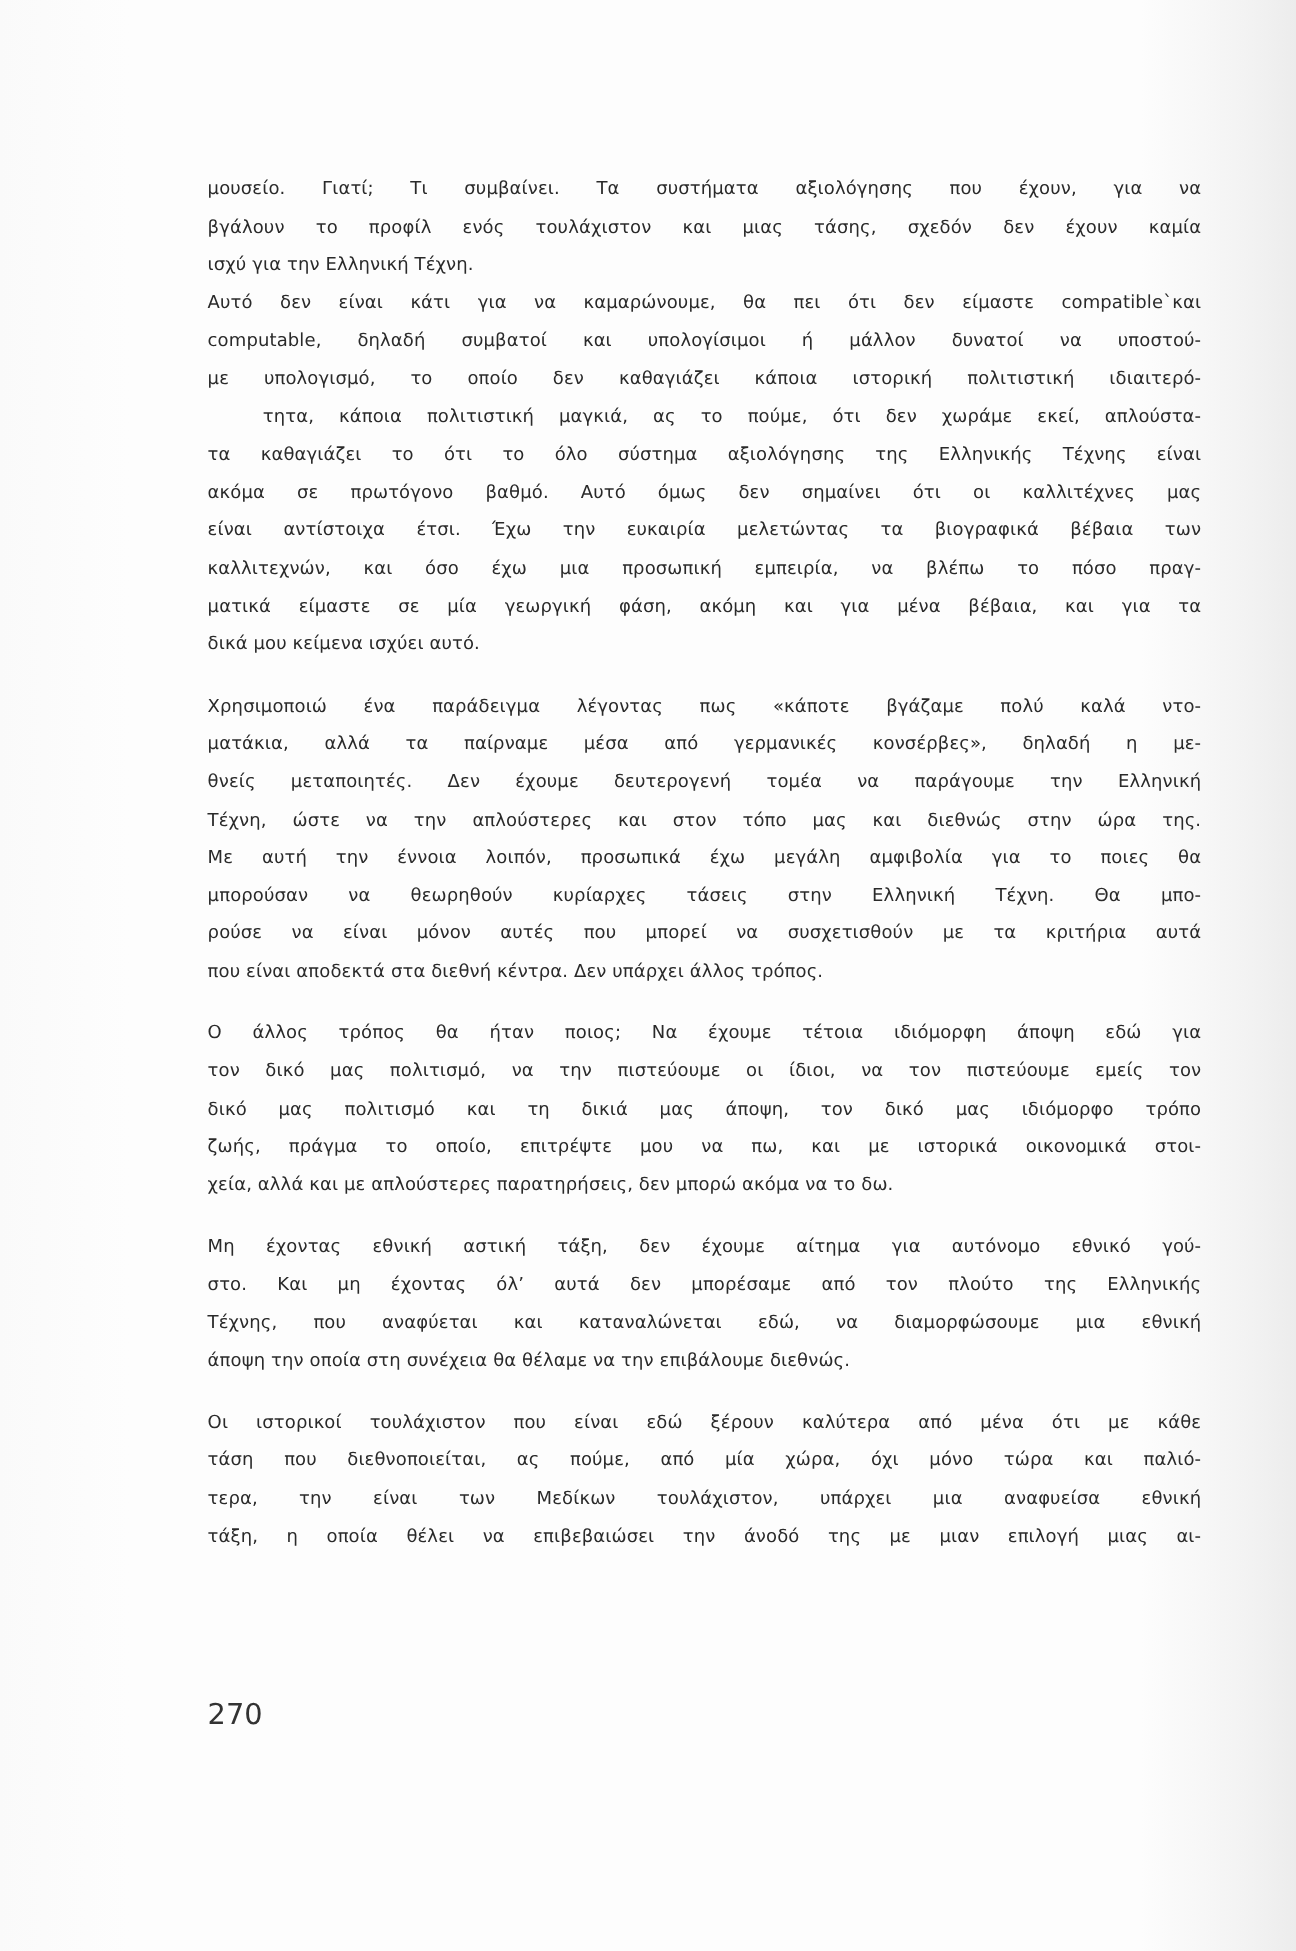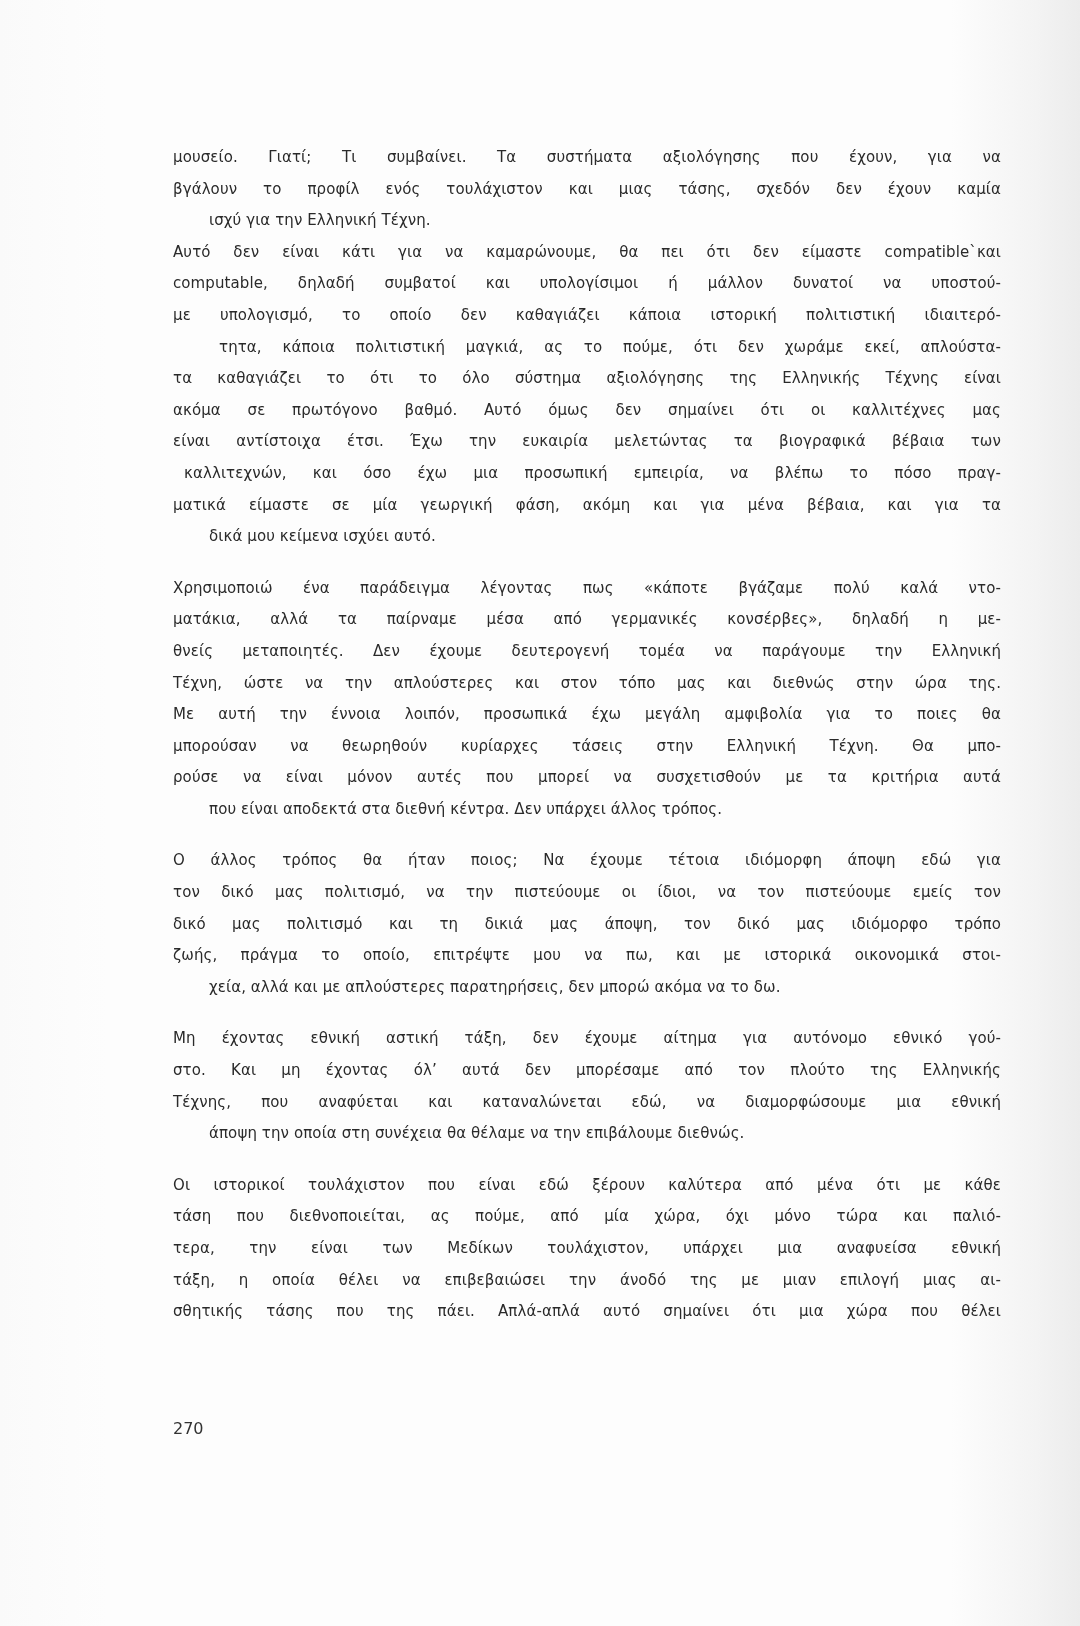--- a/index.html
+++ b/index.html
@@ -35,48 +35,47 @@
       font-size: 15px;
       line-height: 31.6px;
       height: 31.6px;
       white-space: nowrap;
       text-align: justify;
       text-align-last: justify;
       letter-spacing: 0.1px;
     }
     .line.last {
       text-align-last: left;
-      margin-left: 36px;
     }
     .page-number {
       position: absolute;
       left: 173px;
       top: 1417px;
-      font-size: 16px;
+      font-size: 24px;
       line-height: 24px;
       color: #333;
     }
   </style>
 </head>
 <body>
 
 <div class="page">
   <div class="text-block" id="text-block">
       <div class="paragraph">
         <span class="line" style="display: block;">μουσείο. Γιατί; Τι συμβαίνει. Τα συστήματα αξιολόγησης που έχουν, για να</span>
         <span class="line" style="display: block;">βγάλουν το προφίλ ενός τουλάχιστον και μιας τάσης, σχεδόν δεν έχουν καμία</span>
         <span class="line last" style="display: block;">ισχύ για την Ελληνική Τέχνη.</span>
         <span class="line" style="display: block;">Αυτό δεν είναι κάτι για να καμαρώνουμε, θα πει ότι δεν είμαστε compatible`και</span>
         <span class="line" style="display: block;">computable, δηλαδή συμβατοί και υπολογίσιμοι ή μάλλον δυνατοί να υποστού-</span>
         <span class="line" style="display: block;">με υπολογισμό, το οποίο δεν καθαγιάζει κάποια ιστορική πολιτιστική ιδιαιτερό-</span>
         <span class="line" style="display: block; margin-left: 46px;">τητα, κάποια πολιτιστική μαγκιά, ας το πούμε, ότι δεν χωράμε εκεί, απλούστα-</span>
         <span class="line" style="display: block;">τα καθαγιάζει το ότι το όλο σύστημα αξιολόγησης της Ελληνικής Τέχνης είναι</span>
         <span class="line" style="display: block;">ακόμα σε πρωτόγονο βαθμό. Αυτό όμως δεν σημαίνει ότι οι καλλιτέχνες μας</span>
         <span class="line" style="display: block;">είναι αντίστοιχα έτσι. Έχω την ευκαιρία μελετώντας τα βιογραφικά βέβαια των</span>
-        <span class="line" style="display: block; margin-left: 11px;">καλλιτεχνών, και όσο έχω μια προσωπική εμπειρία, να βλέπω το πόσο πραγ-</span>
+        <span class="line" style="display: block;">καλλιτεχνών, και όσο έχω μια προσωπική εμπειρία, να βλέπω το πόσο πραγ-</span>
         <span class="line" style="display: block;">ματικά είμαστε σε μία γεωργική φάση, ακόμη και για μένα βέβαια, και για τα</span>
         <span class="line last" style="display: block;">δικά μου κείμενα ισχύει αυτό.</span>
       </div>
       <div class="paragraph">
         <span class="line" style="display: block;">Χρησιμοποιώ ένα παράδειγμα λέγοντας πως «κάποτε βγάζαμε πολύ καλά ντο-</span>
         <span class="line" style="display: block;">ματάκια, αλλά τα παίρναμε μέσα από γερμανικές κονσέρβες», δηλαδή η με-</span>
         <span class="line" style="display: block;">θνείς μεταποιητές. Δεν έχουμε δευτερογενή τομέα να παράγουμε την Ελληνική</span>
         <span class="line" style="display: block;">Τέχνη, ώστε να την απλούστερες και στον τόπο μας και διεθνώς στην ώρα της.</span>
         <span class="line" style="display: block;">Με αυτή την έννοια λοιπόν, προσωπικά έχω μεγάλη αμφιβολία για το ποιες θα</span>
         <span class="line" style="display: block;">μπορούσαν να θεωρηθούν κυρίαρχες τάσεις στην Ελληνική Τέχνη. Θα μπο-</span>
@@ -94,17 +93,16 @@
         <span class="line" style="display: block;">Μη έχοντας εθνική αστική τάξη, δεν έχουμε αίτημα για αυτόνομο εθνικό γού-</span>
         <span class="line" style="display: block;">στο. Και μη έχοντας όλ’ αυτά δεν μπορέσαμε από τον πλούτο της Ελληνικής</span>
         <span class="line" style="display: block;">Τέχνης, που αναφύεται και καταναλώνεται εδώ, να διαμορφώσουμε μια εθνική</span>
         <span class="line last" style="display: block;">άποψη την οποία στη συνέχεια θα θέλαμε να την επιβάλουμε διεθνώς.</span>
       </div>
       <div class="paragraph">
         <span class="line" style="display: block;">Οι ιστορικοί τουλάχιστον που είναι εδώ ξέρουν καλύτερα από μένα  ότι με κάθε</span>
         <span class="line" style="display: block;">τάση που διεθνοποιείται, ας πούμε, από μία χώρα, όχι μόνο τώρα και παλιό-</span>
         <span class="line" style="display: block;">τερα, την είναι των Μεδίκων τουλάχιστον, υπάρχει μια αναφυείσα εθνική</span>
         <span class="line" style="display: block;">τάξη, η οποία θέλει να επιβεβαιώσει την άνοδό της με μιαν επιλογή μιας αι-</span>
-        <span class="line" style="display: block;">σθητικής τάσης που της πάει. Απλά-απλά αυτό σημαίνει ότι μια χώρα που θέλει</span>
       </div>
     </div>
   <div class="page-number">270</div>
 </div>
 
 </body></html>

